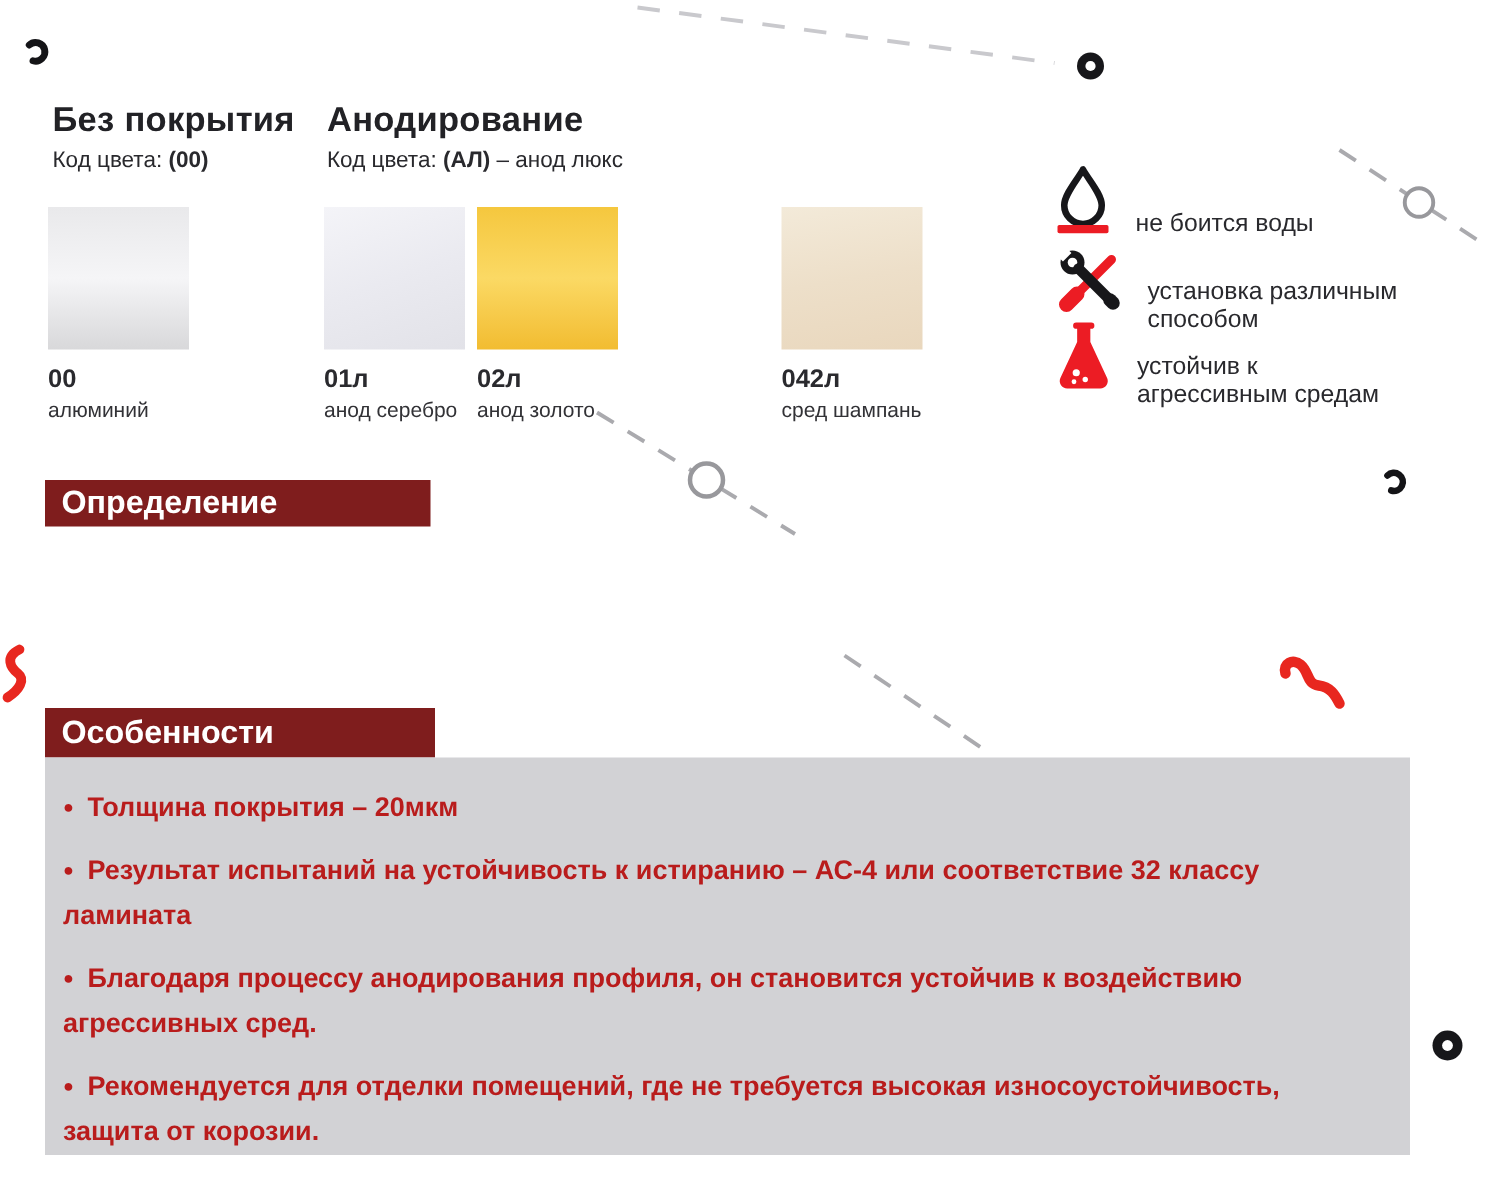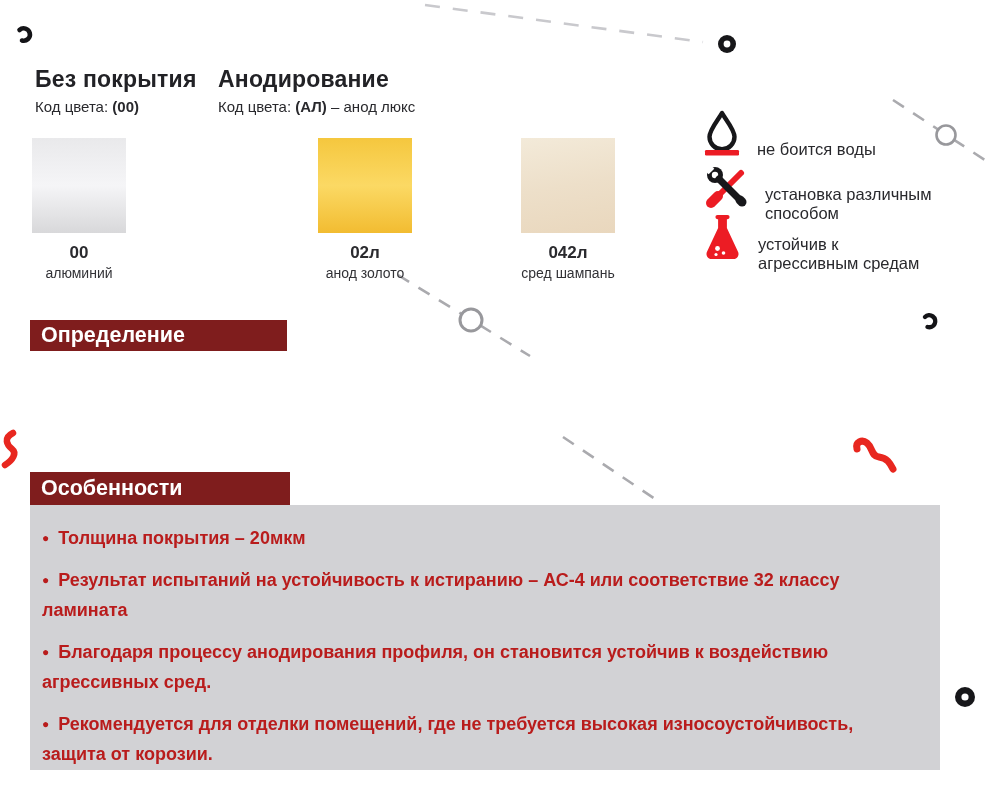--- a/index.html
+++ b/index.html
@@ -9,21 +9,21 @@
   }
   .deco-layer{position:absolute;left:0;top:0;z-index:0;}
   .content{position:absolute;left:0;top:0;width:100%;height:100%;z-index:1;}
 
   
   .col-title{position:absolute;font-size:23px;font-weight:bold;letter-spacing:.2px;color:#222226;}
   .code-line{position:absolute;font-size:15px;color:#29292d;}
   .code-line .b{font-weight:bold;}
 
   
-  .swatch{position:absolute;width:94px;top:138px;text-align:center;}
+  .swatch{position:absolute;width:94px;top:138px;text-align:left;}
   .chip{width:94px;height:95px;}
   .sw-code{margin-top:11px;font-size:17px;font-weight:bold;color:#2a2a2e;line-height:1.1;}
   .sw-name{font-size:14px;color:#323236;margin-top:2px;}
 
   
   .feature-row{position:absolute;left:704px;display:flex;align-items:center;gap:17px;}
   .feature-text{font-size:16.5px;color:#29292d;line-height:1.18;white-space:pre-line;margin-top:34px;}
   .f1{top:108px;height:50px;}
   .f2{top:162px;height:50px;}
   .f3{top:210px;height:54px;}
@@ -94,20 +94,25 @@
     <div class="col-title" style="left:218px;top:66px;">Анодирование</div>
     <div class="code-line" style="left:218px;top:98px;">
       <span>Код цвета: </span><span class="b">(АЛ)</span><span> – анод люкс</span>
     </div>
 
     <div class="swatch" style="left:32px;">
       <div class="chip" style="background: linear-gradient(rgb(233, 233, 235), rgb(245, 245, 247), rgb(216, 216, 218));"></div>
       <div class="sw-code">00</div>
       <div class="sw-name">алюминий</div>
     </div>
+    <div class="swatch" style="left:216px;">
+      <div class="chip" style="background: linear-gradient(160deg, rgb(244, 244, 248), rgb(234, 234, 240), rgb(226, 226, 232));"></div>
+      <div class="sw-code">01л</div>
+      <div class="sw-name">анод серебро</div>
+    </div>
     <div class="swatch" style="left:318px;">
       <div class="chip" style="background: linear-gradient(rgb(245, 199, 62), rgb(251, 217, 100), rgb(242, 188, 49));"></div>
       <div class="sw-code">02л</div>
       <div class="sw-name">анод золото</div>
     </div>
     <div class="swatch" style="left:521px;">
       <div class="chip" style="background: linear-gradient(170deg, rgb(243, 234, 217), rgb(237, 223, 201), rgb(233, 215, 189));"></div>
       <div class="sw-code">042л</div>
       <div class="sw-name">сред шампань</div>
     </div>

